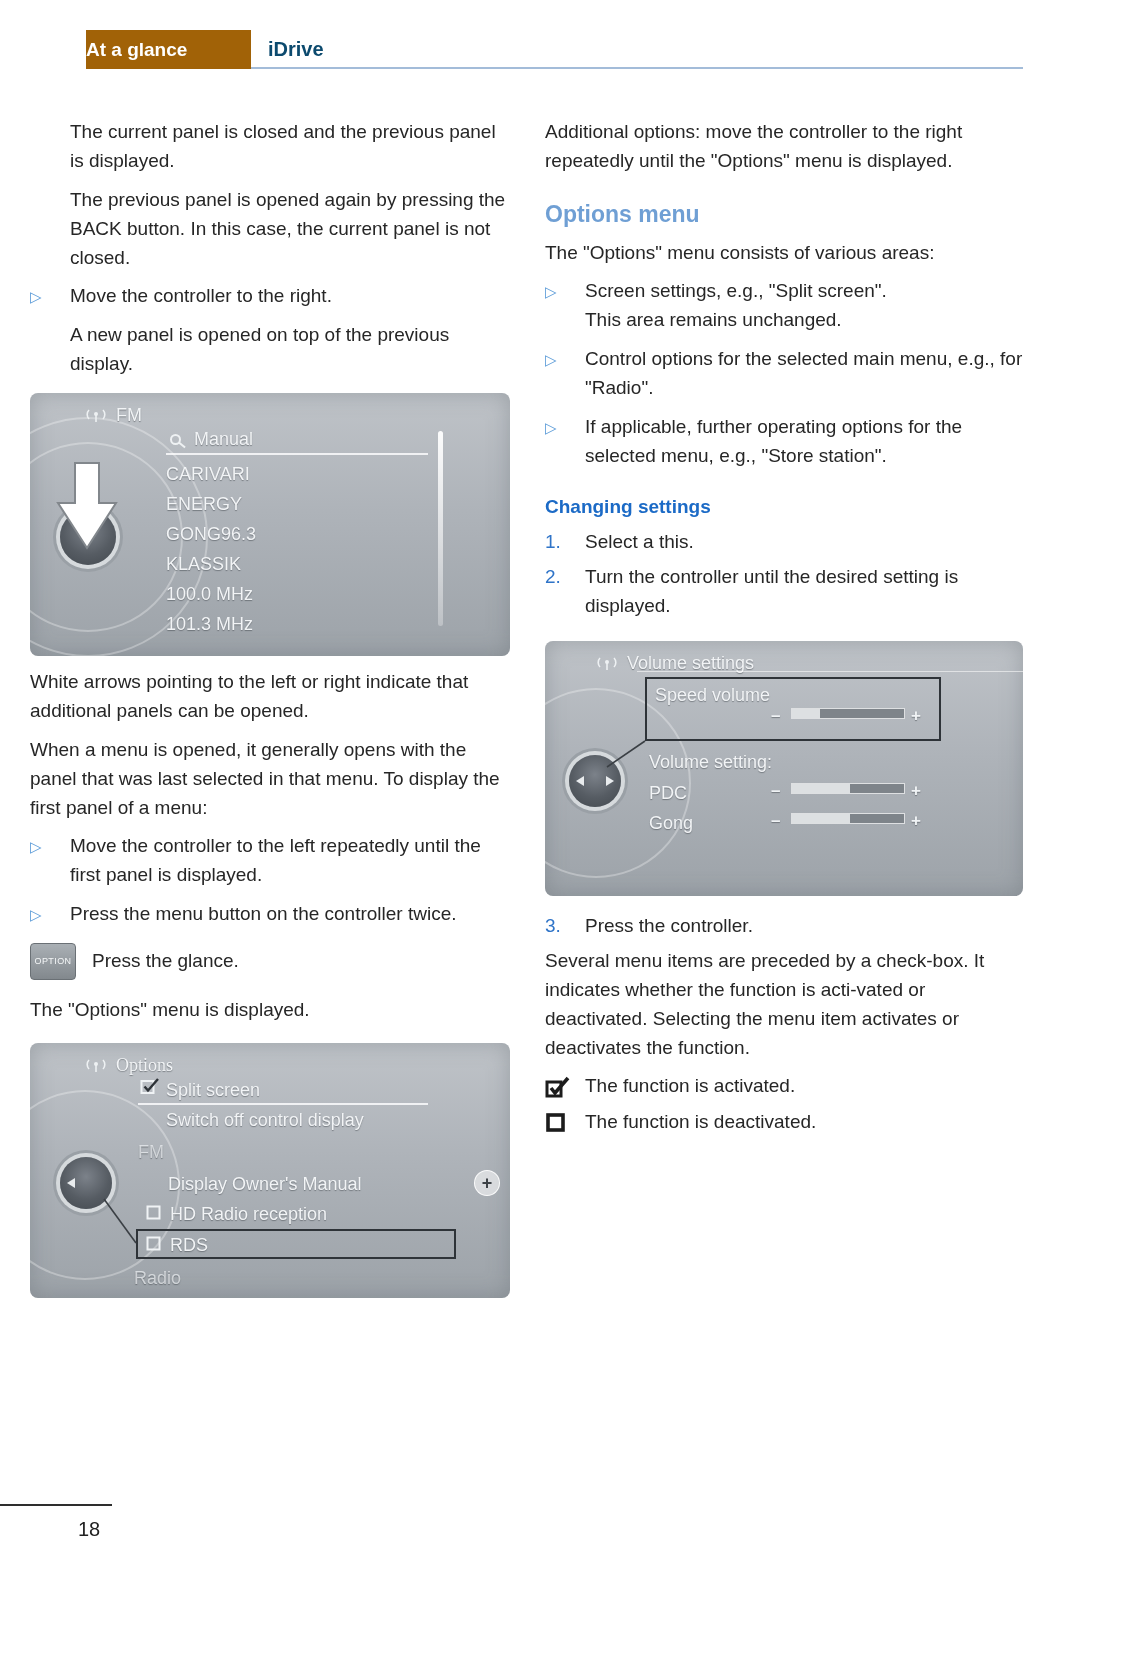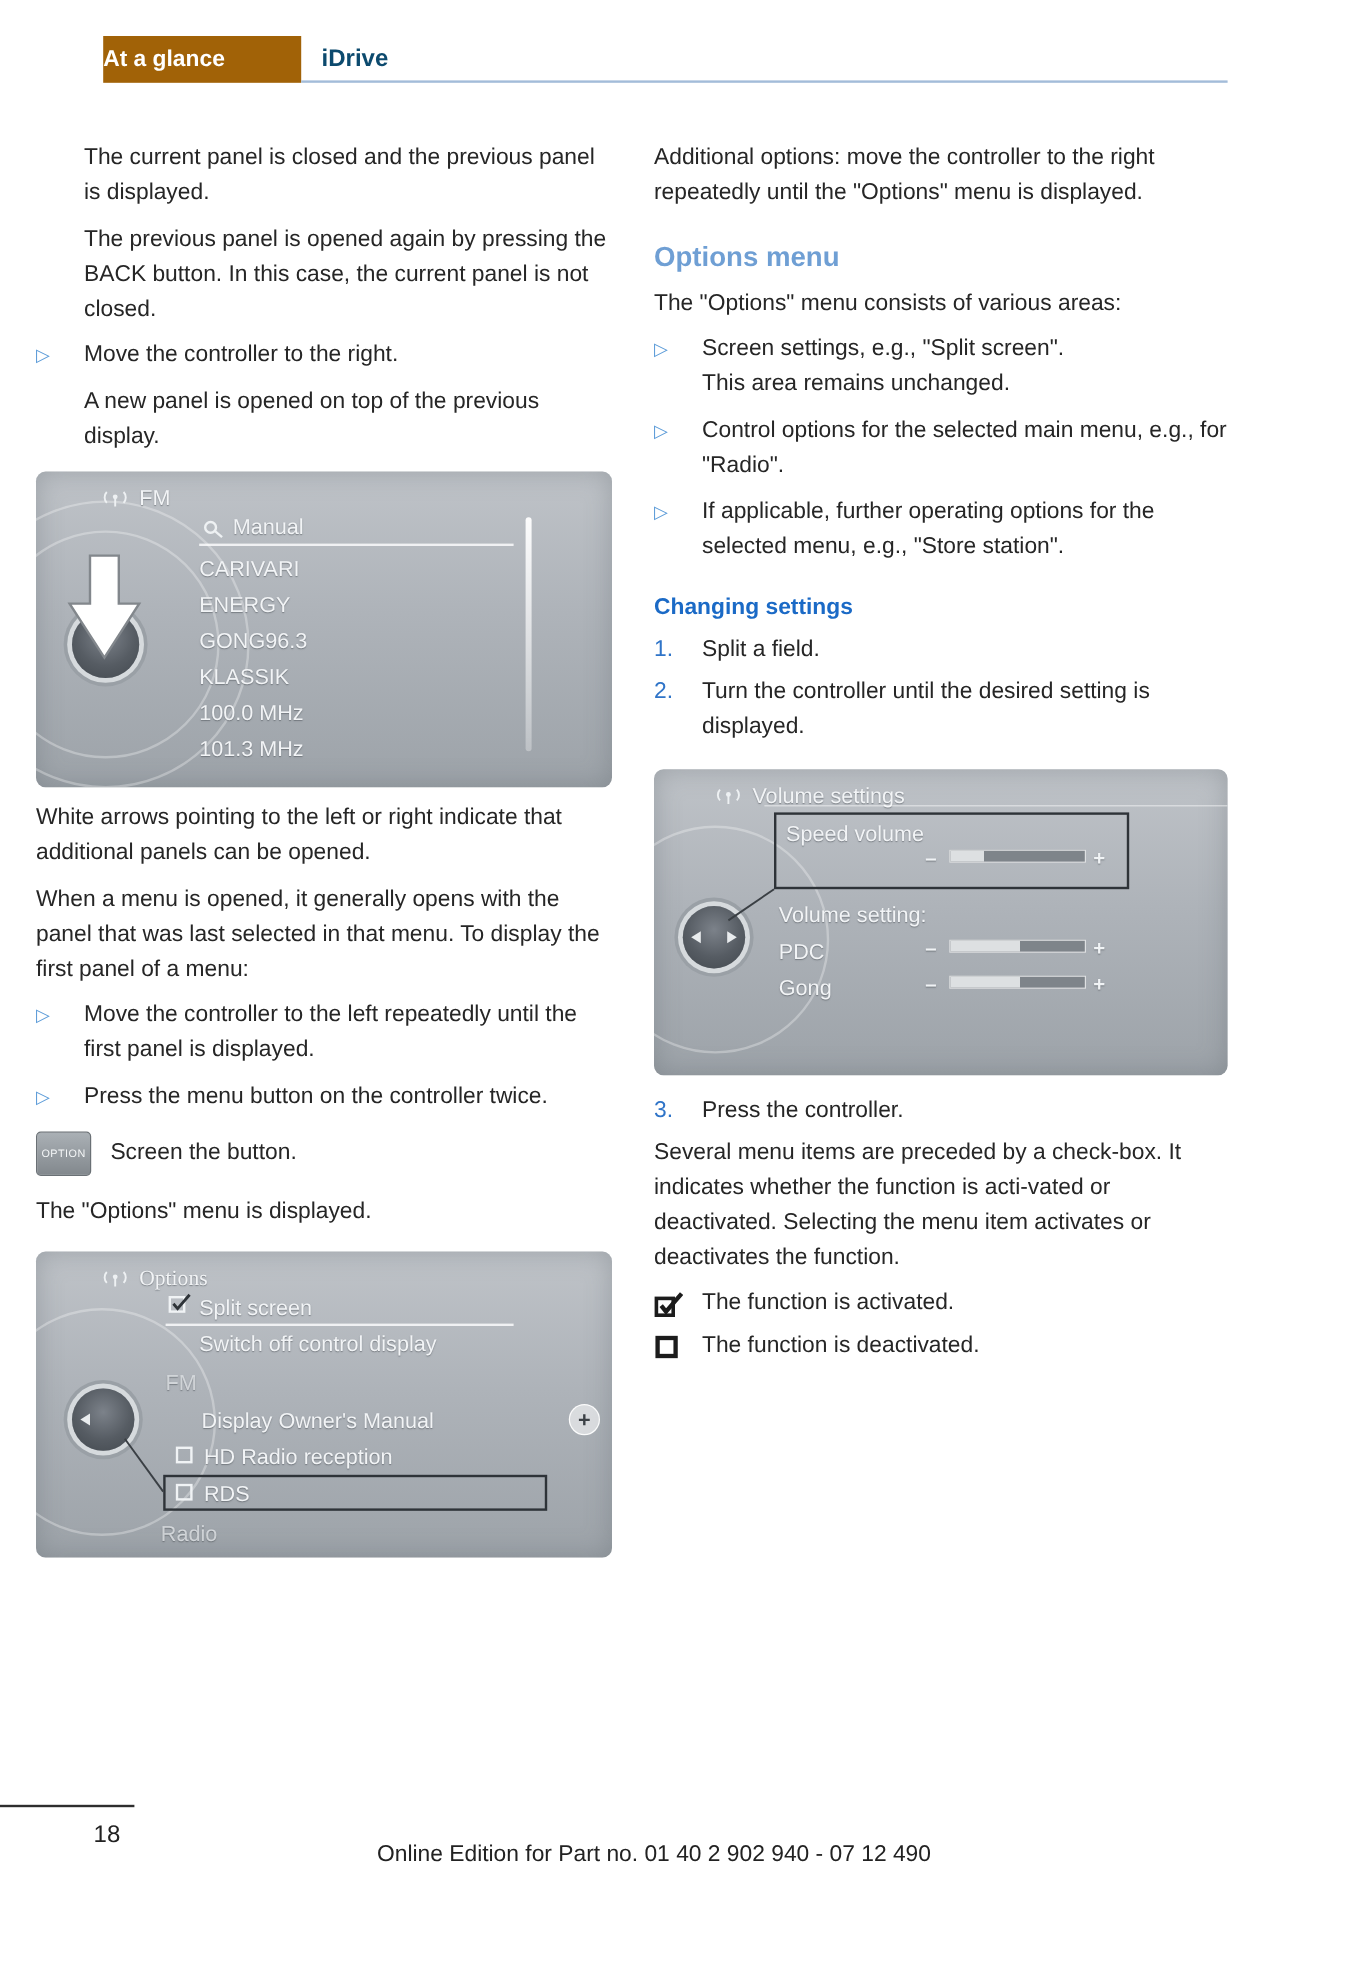--- a/index.html
+++ b/index.html
@@ -190,21 +190,21 @@
         <div class="bullet-text">Move the controller to the left repeatedly until the first panel is displayed.</div>
       </div>
       <div class="bullet-row">
         <span class="bullet-marker">▷</span>
         <div class="bullet-text">Press the menu button on the controller twice.</div>
       </div>
 
 
       <div class="option-row">
         <div class="option-key">OPTION</div>
-        <div>Screen the button.</div>
+        <div>Press the glance.</div>
       </div>
 
       <p class="body">The "Options" menu is displayed.</p>
 
       <div class="screen screen-options">
         <div class="arc" style="left:-40px; top:47px; width:190px; height:190px;"></div>
 
         <div class="scr-header" style="left:54px; top:9px;font-family:Liberation Serif, serif;">
           <svg width="24" height="15" viewBox="0 0 24 15">
             <g fill="none" stroke="#eef1f3" stroke-width="1.6">
@@ -271,21 +271,21 @@
       </div>
       <div class="bullet-row">
         <span class="bullet-marker">▷</span>
         <div class="bullet-text">If applicable, further operating options for the selected menu, e.g., "Store station".</div>
       </div>
 
       <h2 class="strong">Changing settings</h2>
 
       <div class="step-row">
         <span class="step-num">1.</span>
-        <div class="step-text">Split a field.</div>
+        <div class="step-text">Select a this.</div>
       </div>
       <div class="step-row">
         <span class="step-num">2.</span>
         <div class="step-text">Turn the controller until the desired setting is displayed.</div>
       </div>
 
       <div class="screen screen-volume">
         <div class="arc" style="left:-44px; top:47px; width:190px; height:190px;"></div>
 
         <div class="scr-header" style="left:50px; top:9px;">
@@ -357,15 +357,14 @@
           </svg>
         </span>
         <span>The function is deactivated.</span>
       </div>
 
     </div>
   </div>
 
   <div class="footer-line"></div>
   <div class="footer-pageno">18</div>
-  <div class="footer-edition">Online Edition for Part no. 01 40 2 902 940 - 07 12 490</div>
 
 </div>
 
 </body></html>

